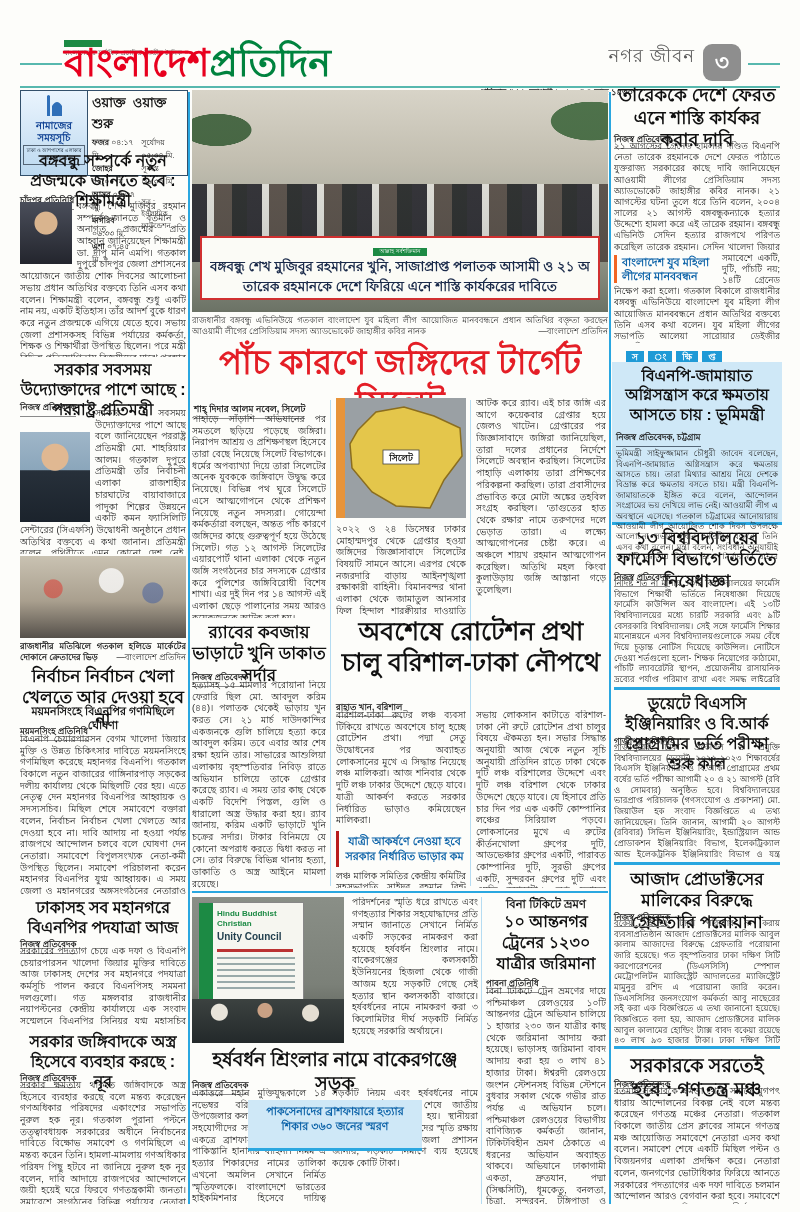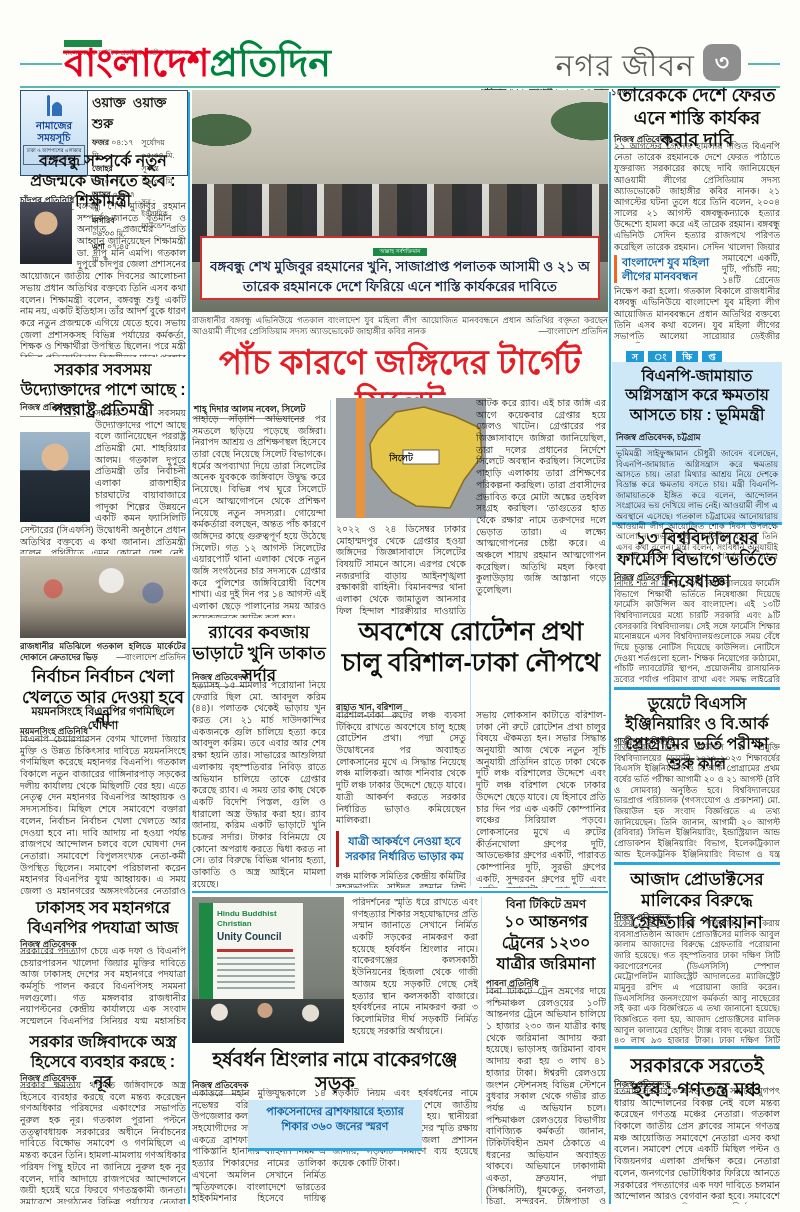--- a/index.html
+++ b/index.html
@@ -29,21 +29,21 @@
 <body>
 
 <div id="page">
 
   <div class="abs teal" style="left:20px;top:63px;width:42px;height:2px;"></div>
   <div class="abs" style="left:64px;top:40px;width:38px;height:7px;background:#1c8a44;"></div>
   <div class="abs" style="left:64px;top:48px;font-size:6.5px;color:#333;letter-spacing:.2px;">বাংলাদেশের সর্বাধিক প্রচারিত জাতীয় দৈনিক</div>
   <div class="abs" style="left:64px;top:44px;font-size:38px;font-weight:bold;line-height:1;font-family:Liberation Serif, serif;">
     <span style="color:#e8001e;">বাংলাদেশ</span><span style="color:#00833e;">প্রতিদিন</span>
   </div>
-  <div class="abs" style="left:470px;top:42px;width:225px;text-align:right;font-size:30px;color:#5a5a5a;letter-spacing:1px;">নগর জীবন</div>
+  <div class="abs" style="left:470px;top:42px;width:225px;text-align:right;font-size:18px;color:#5a5a5a;letter-spacing:1px;">নগর জীবন</div>
   <div class="abs" style="left:703px;top:44px;width:38px;height:37px;background:#8e8e8e;border-radius:9px;color:#fff;font-size:22px;font-weight:bold;text-align:center;line-height:37px;">৩</div>
   <div class="abs teal" style="left:748px;top:63px;width:32px;height:2px;"></div>
   <div class="abs" style="left:420px;top:86px;width:275px;text-align:center;font-size:8.5px;color:#222;font-weight:bold;">শনিবার ॥ ১৯ আগস্ট ২০২৩ ॥ ৪ ভাদ্র ১৪৩০</div>
   <div class="abs teal" style="left:20px;top:86px;width:760px;height:2px;"></div>
 
   <div class="abs vr" style="left:188px;top:92px;height:1112px;"></div>
   <div class="abs vr" style="left:609px;top:92px;height:1112px;"></div>
   <div class="abs vr-light" style="left:330px;top:400px;height:486px;"></div>
   <div class="abs vr-light" style="left:470px;top:400px;height:486px;"></div>
   <div class="abs vr-light" style="left:481px;top:897px;height:307px;"></div>
@@ -130,21 +130,21 @@
   </div>
   <div class="abs cap" style="left:192px;top:315px;width:416px;height:24px;font-weight:normal;color:#333;">
     <span>রাজধানীর বঙ্গবন্ধু এভিনিউয়ে গতকাল বাংলাদেশ যুব মহিলা লীগ আয়োজিত মানববন্ধনে প্রধান অতিথির বক্তৃতা করছেন আওয়ামী লীগের প্রেসিডিয়াম সদস্য অ্যাডভোকেট জাহাঙ্গীর কবির নানক</span>
     <span style="float:right;">—বাংলাদেশ প্রতিদিন</span>
   </div>
 
   <div class="abs head" style="left:192px;top:342px;width:416px;font-size:34px;color:#e41e26;line-height:1.2;">পাঁচ কারণে জঙ্গিদের টার্গেট সিলেট</div>
   <div class="abs" style="left:194px;top:398px;"><span class="byline" style="font-size:9px;">শাহ্ দিদার আলম নবেল, সিলেট</span></div>
   <div class="abs body" style="left:192px;top:414px;width:134px;height:204px;">পাহাড়ে সাঁড়াশি অভিযানের পর সমতলে ছড়িয়ে পড়েছে জঙ্গিরা। নিরাপদ আশ্রয় ও প্রশিক্ষণস্থল হিসেবে তারা বেছে নিয়েছে সিলেট বিভাগকে। ধর্মের অপব্যাখ্যা দিয়ে তারা সিলেটের অনেক যুবককে জঙ্গিবাদে উদ্বুদ্ধ করে নিয়েছে। বিভিন্ন পথ ঘুরে সিলেটে এসে আত্মগোপনে থেকে প্রশিক্ষণ নিয়েছে নতুন সদস্যরা। গোয়েন্দা কর্মকর্তারা বলছেন, অন্তত পাঁচ কারণে জঙ্গিদের কাছে গুরুত্বপূর্ণ হয়ে উঠেছে সিলেট। গত ১২ আগস্ট সিলেটের এয়ারপোর্ট থানা এলাকা থেকে নতুন জঙ্গি সংগঠনের চার সদস্যকে গ্রেপ্তার করে পুলিশের জঙ্গিবিরোধী বিশেষ শাখা। এর দুই দিন পর ১৪ আগস্ট এই এলাকা ছেড়ে পালানোর সময় আরও কয়েকজনকে আটক করা হয়।</div>
 
-  <div class="abs" style="left:336px;top:398px;width:130px;height:120px;background:#9aa0a4;padding-left:20px;">
+  <div class="abs" style="left:336px;top:398px;width:130px;height:120px;background:#9aa0a4;">
     <svg width="130" height="120" viewBox="0 0 130 120">
       <rect x="0" y="0" width="130" height="120" fill="#9aa0a4"></rect>
       <rect x="0" y="0" width="9" height="120" fill="#e8943a"></rect>
       <polygon points="22,32 40,14 68,9 98,18 124,30 126,58 108,82 94,110 60,108 36,94 16,70 14,46" fill="#e4c64b" stroke="#8a6d1f" stroke-width="1.5"></polygon>
       <rect x="47" y="52" width="36" height="14" fill="#fff" stroke="#444" stroke-width="0.8"></rect>
     </svg>
     <div style="position:absolute;left:47px;top:53px;width:36px;text-align:center;font-size:9px;font-weight:bold;color:#111;">সিলেট</div>
   </div>
   <div class="abs body" style="left:336px;top:524px;width:130px;height:94px;">২০২২ ও ২৪ ডিসেম্বর ঢাকার মোহাম্মদপুর থেকে গ্রেপ্তার হওয়া জঙ্গিদের জিজ্ঞাসাবাদে সিলেটের বিষয়টি সামনে আসে। এরপর থেকে নজরদারি বাড়ায় আইনশৃঙ্খলা রক্ষাকারী বাহিনী। বিমানবন্দর থানা এলাকা থেকে জামাতুল আনসার ফিল হিন্দাল শারক্বীয়ার দাওয়াতি শাখার প্রধান আবদুল্লাহ ময়মুন ওরফে মুনিরসহ তার ভগ্নিকে আটক করে র‍্যাব।</div>
   <div class="abs body" style="left:476px;top:398px;width:130px;height:220px;">আটক করে র‍্যাব। এই চার জঙ্গি এর আগে কয়েকবার গ্রেপ্তার হয়ে জেলও খাটেন। গ্রেপ্তারের পর জিজ্ঞাসাবাদে জঙ্গিরা জানিয়েছিল, তারা দলের প্রধানের নির্দেশে সিলেটে অবস্থান করছিল। সিলেটের পাহাড়ি এলাকায় তারা প্রশিক্ষণের পরিকল্পনা করছিল। তারা প্রবাসীদের প্রভাবিত করে মোটা অঙ্কের তহবিল সংগ্রহ করছিল। 'তাগুতের হাত থেকে রক্ষার' নামে তরুণদের দলে ভেড়াত তারা। এ লক্ষ্যে আত্মগোপনের চেষ্টা করে। এ অঞ্চলে শায়খ রহমান আত্মগোপন করেছিল। অতিথি মহল কিংবা কুলাউড়ায় জঙ্গি আস্তানা গড়ে তুলেছিল।</div>

